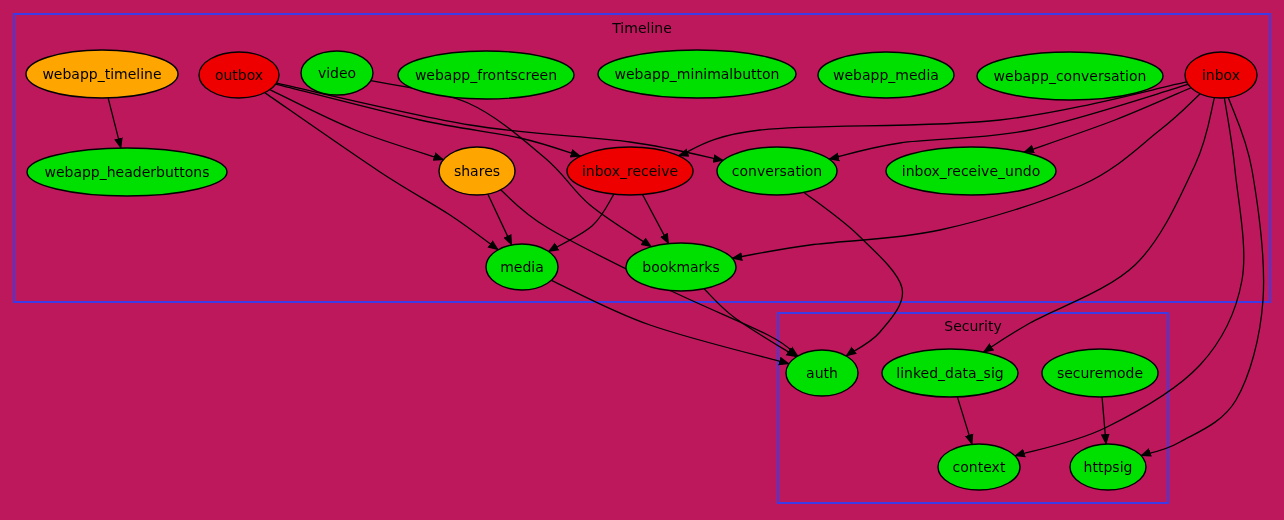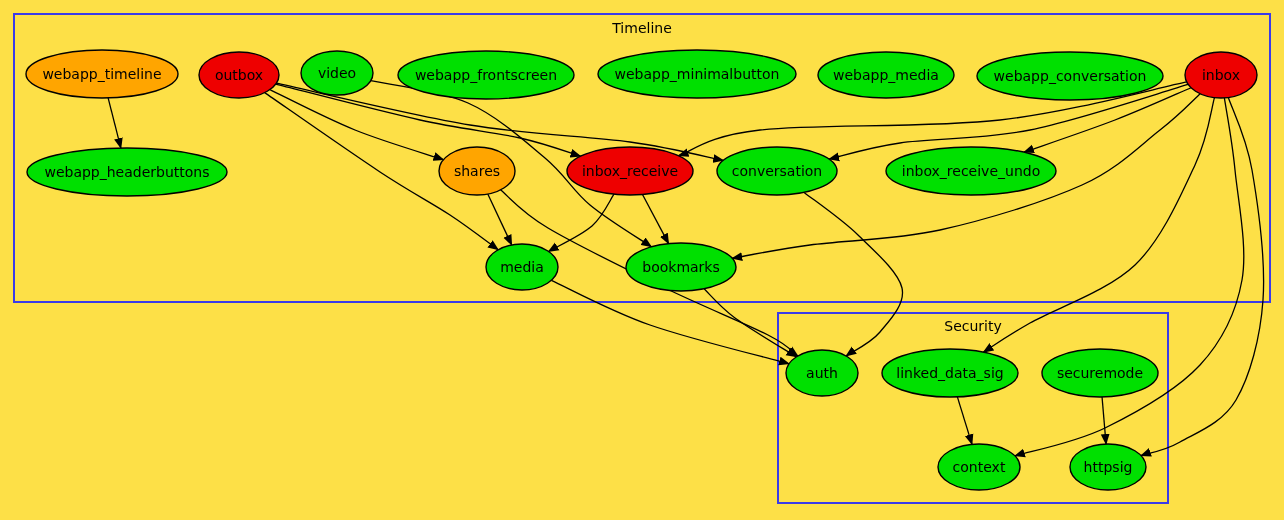--- a/index.html
+++ b/index.html
@@ -1,19 +1,19 @@
 <!DOCTYPE html>
 <html><head>
 <meta charset="utf-8">
 <style>
   html,body{margin:0;padding:0;background:#ffffff;}
   .canvas{
     position:relative;
     width:1284px;height:520px;
-    background:#fde047;
+    background:#be185d;
     font-family:"DejaVu Sans","Liberation Sans",sans-serif;
     overflow:hidden;
   }
   svg{display:block;}
   text{
     font-family:"DejaVu Sans","Liberation Sans",sans-serif;
     fill:#000000;
   }
 </style>
 </head>

